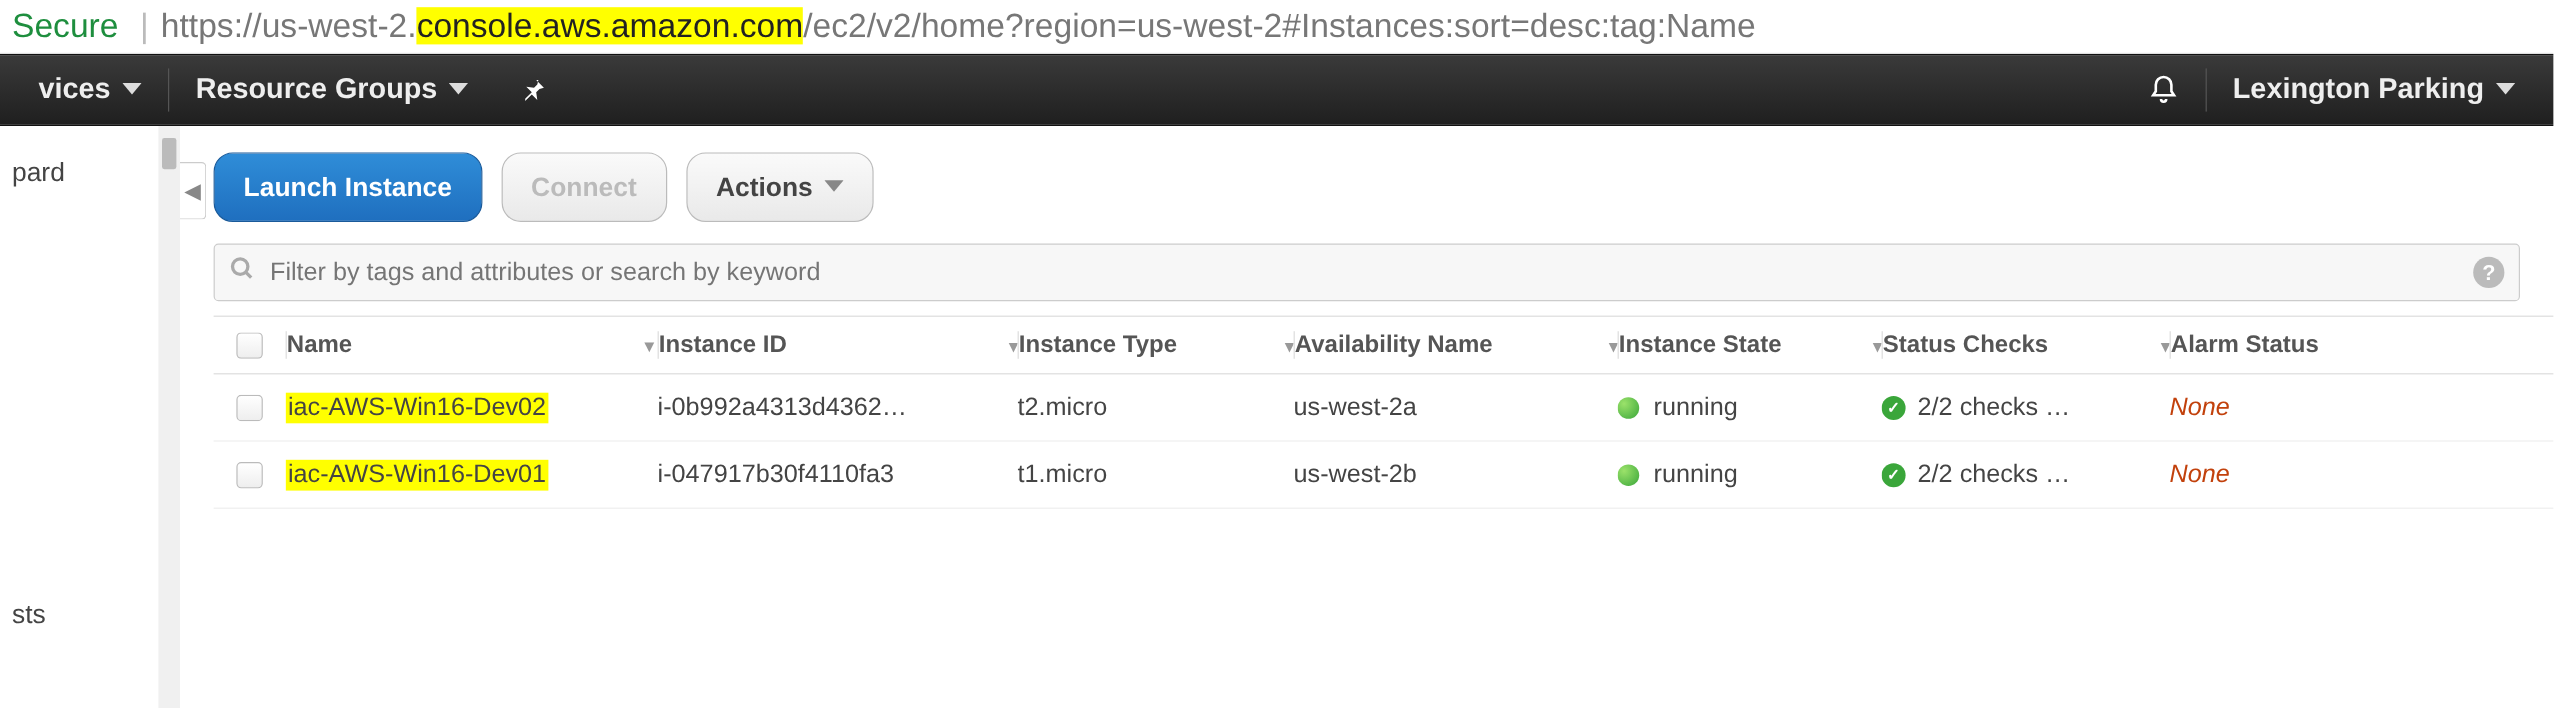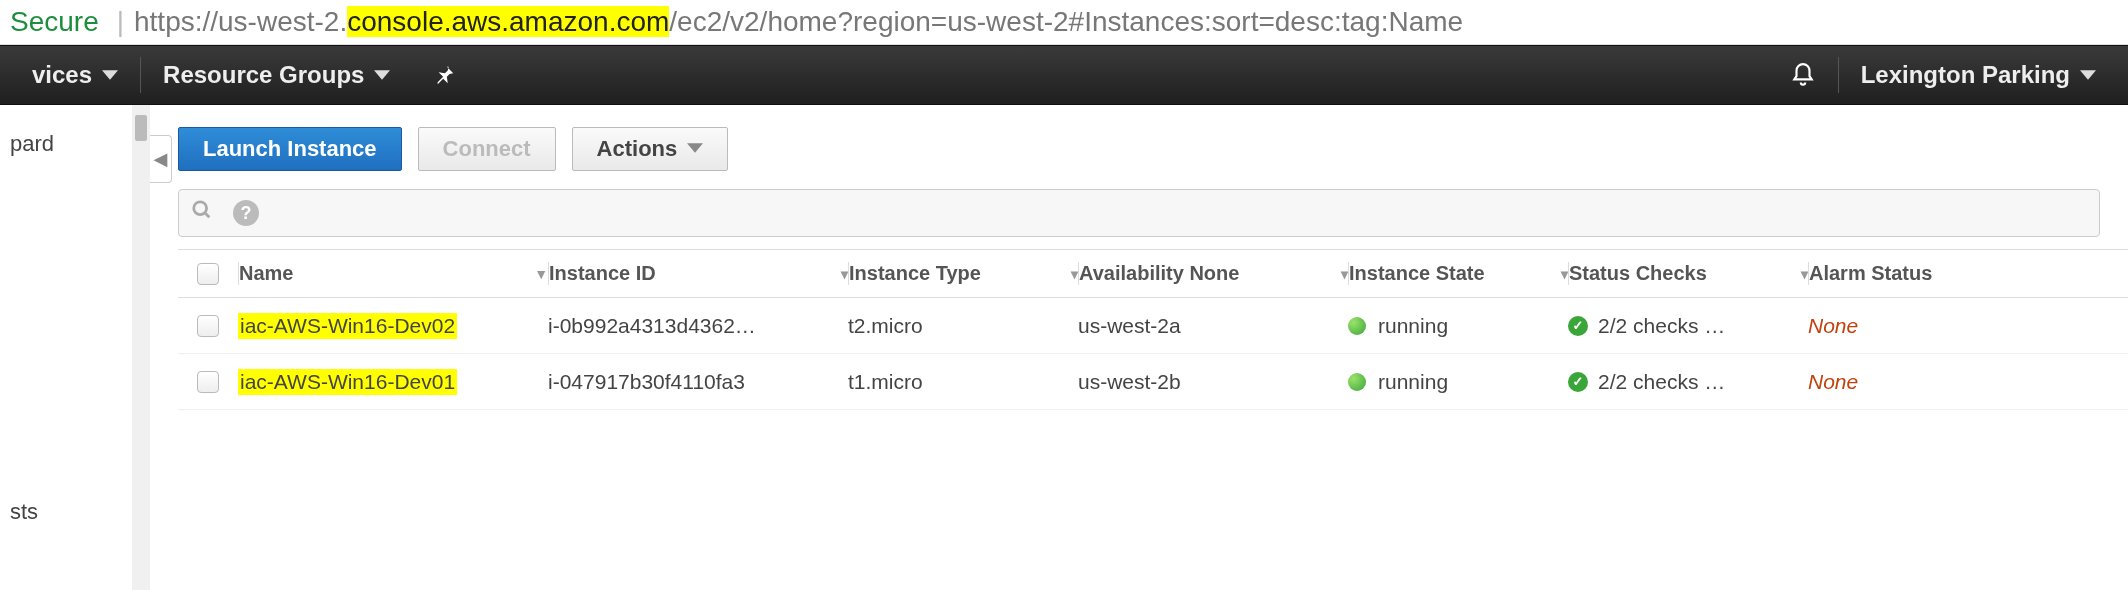--- a/index.html
+++ b/index.html
@@ -26,21 +26,21 @@
 
 .layout { display: flex; height: calc(100% - 60px - 42px); }
 .sidebar { width: 150px; padding: 20px 0 0 0; font-size: 22px; color: #444; position: relative; }
 .sidebar-item { padding: 6px 10px; }
 .sidebar-scroll { position: absolute; right: 0; top: 0; bottom: 0; width: 18px; background: #f0f0f0; }
 .sidebar-thumb { position: absolute; top: 10px; width: 12px; left: 3px; height: 26px; background: #bbb; border-radius: 2px; }
 
 
 .main { flex: 1; position: relative; }
 .action-bar { display: flex; align-items: center; padding: 22px 28px 18px 28px; gap: 16px; }
-.btn { display: inline-flex; align-items: center; justify-content: center; height: 44px; padding: 0 24px; font-size: 22px; font-weight: bold; border-radius: 2px; border: 1px solid; cursor: pointer; }
+.btn { display: inline-flex; align-items: center; justify-content: center; height: 58px; padding: 0 24px; font-size: 22px; font-weight: bold; border-radius: 16px; border: 1px solid; cursor: pointer; }
 .btn-primary { background: linear-gradient(#2f8dd8, #1f6fbf); color: #fff; border-color: #1a5a9a; }
 .btn-secondary { background: linear-gradient(#fafafa, #e9e9e9); color: #444; border-color: #bbb; }
 .btn-disabled { color: #bbb; cursor: default; }
 .btn .caret { margin-left: 10px; color: #888; }
 
 
 .collapse-tab { position: absolute; left: 0; top: 30px; width: 22px; height: 48px; background: #fff; border: 1px solid #ccc; border-left: none; border-radius: 0 4px 4px 0; display: flex; align-items: center; justify-content: center; font-size: 18px; color: #888; cursor: pointer; }
 
 
 .filter-row { margin: 0 28px 12px 28px; display: flex; align-items: center; border: 1px solid #ccc; border-radius: 4px; background: #f7f7f7; height: 48px; padding: 0 12px; }
@@ -149,20 +149,21 @@
       </button>
     </div>
 
     <div class="filter-row">
       <span class="mag">
         <svg width="22" height="22" viewBox="0 0 24 24" fill="none" stroke="#aaa" stroke-width="3">
             <circle cx="10" cy="10" r="7"></circle>
             <line x1="20" y1="20" x2="15" y2="15"></line>
           </svg>
       </span>
+      <input class="filter-input" placeholder="Filter by tags and attributes or search by keyword" style="">
       <span class="help-icon">?</span>
     </div>
 
     <div class="tbl">
       <div class="tbl-head">
         <div class="cell col-check">
             <span class="cbox"></span>
           </div>
         <div class="cell col-name head-sep">
             <span>Name</span>
@@ -170,21 +171,21 @@
           </div>
         <div class="cell col-id head-sep">
             <span>Instance ID</span>
             <span class="col-sort">▾</span>
           </div>
         <div class="cell col-type head-sep">
             <span>Instance Type</span>
             <span class="col-sort">▾</span>
           </div>
         <div class="cell col-az head-sep">
-            <span>Availability None</span>
+            <span>Availability Name</span>
             <span class="col-sort">▾</span>
           </div>
         <div class="cell col-state head-sep">
             <span>Instance State</span>
             <span class="col-sort">▾</span>
           </div>
         <div class="cell col-checks head-sep">
             <span>Status Checks</span>
             <span class="col-sort">▾</span>
           </div>

